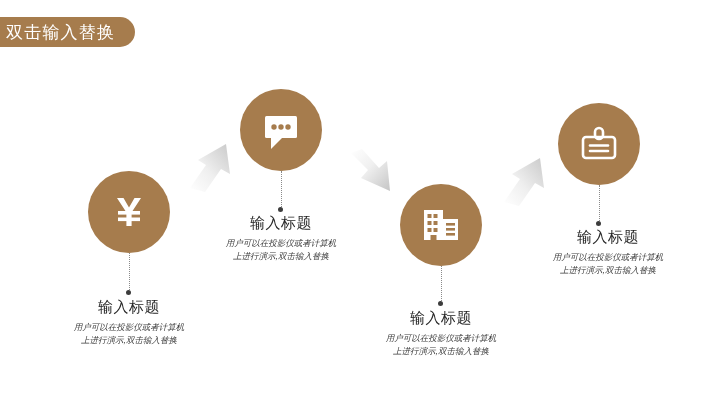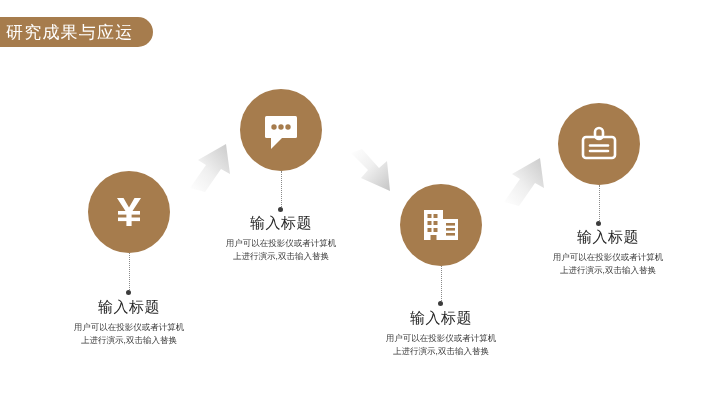--- a/index.html
+++ b/index.html
@@ -75,33 +75,34 @@
     line-height: 1.25;
     margin: 0 0 4px 0;
     letter-spacing: 0.5px;
     white-space: nowrap;
   }
   .tb-line {
     font-size: 8.5px;
     color: #3a3a3a;
     line-height: 1.55;
     white-space: nowrap;
+    font-style: italic;
   }
 
   
   .arrow {
     position: absolute;
   }
   .arrow svg { display: block; }
 </style>
 </head>
 <body>
 
 <div id="title-banner">
-  <span class="title-text">研究成果与应运</span>
+  <span class="title-text">双击输入替换</span>
 </div>
 
 <div class="arrow" style="left:186px; top:138px; width:60px; height:55px;">
   <svg width="60" height="55" viewBox="0 0 60 55">
     <defs>
       <linearGradient id="ag1" x1="0" y1="1" x2="1" y2="0">
         <stop offset="0%" stop-color="#ffffff"></stop>
         <stop offset="45%" stop-color="#efefef"></stop>
         <stop offset="100%" stop-color="#c9c9c9"></stop>
       </linearGradient>

